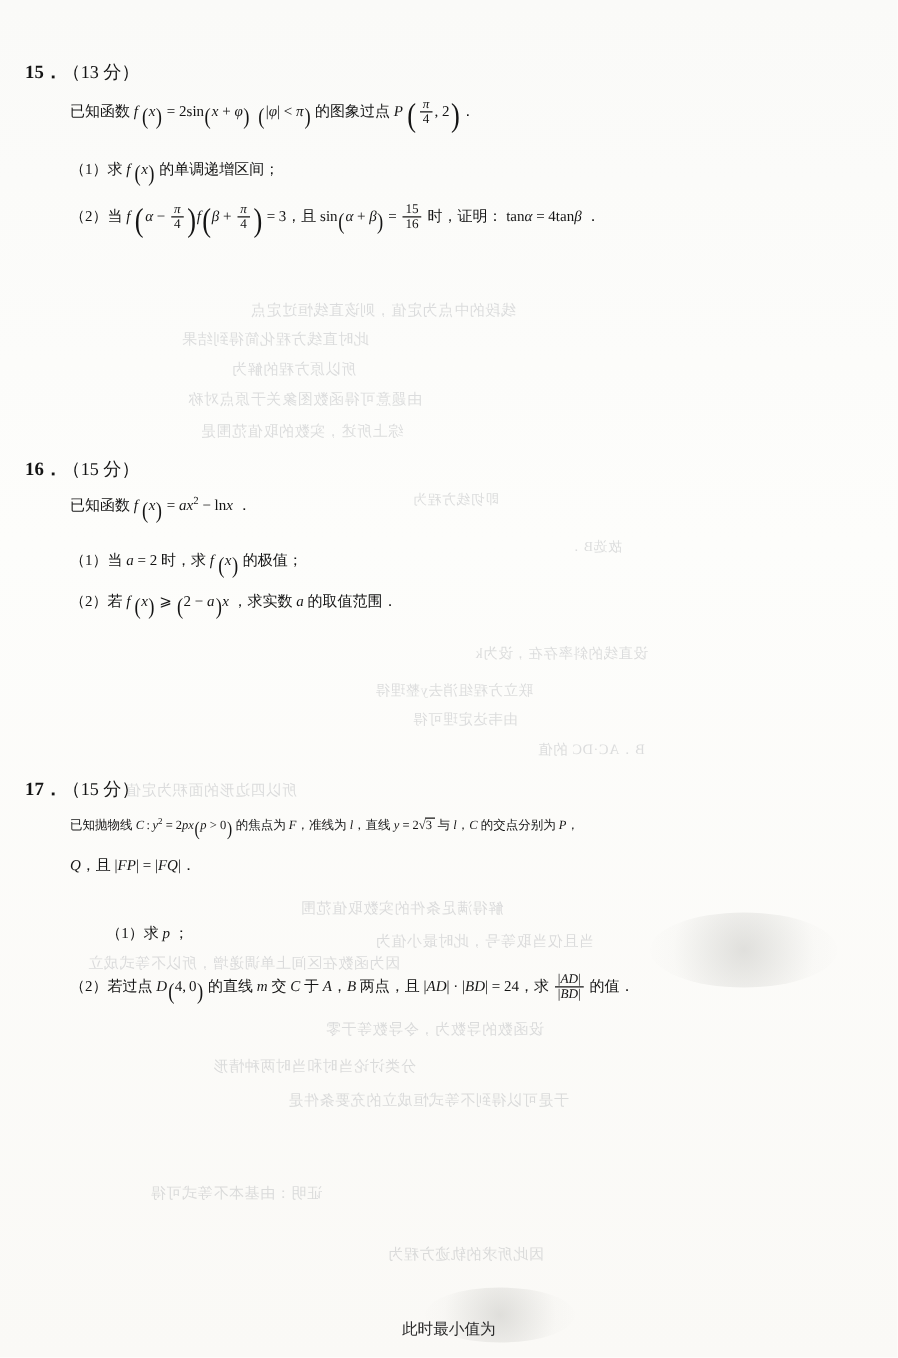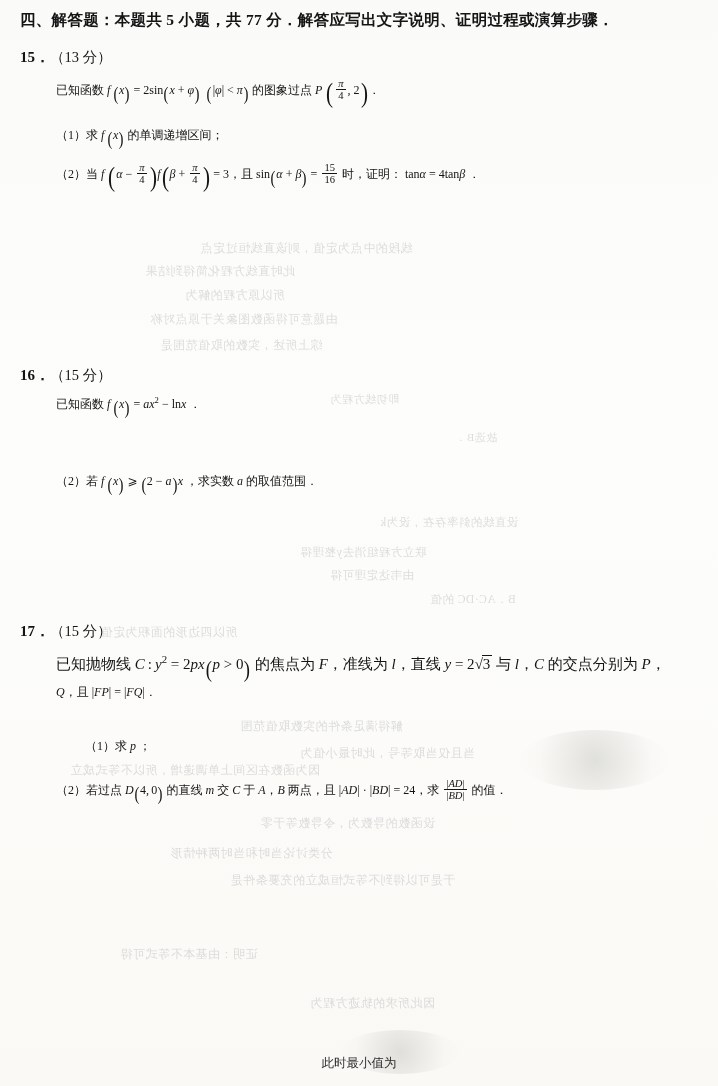--- a/index.html
+++ b/index.html
@@ -129,21 +129,20 @@
   <div class="ghost" style="left:70px; top:762px; font-size:12px;">因为函数在区间上单调递增，所以不等式成立</div>
   <div class="ghost" style="left:260px; top:815px; font-size:12px;">设函数的导数为，令导数等于零</div>
   <div class="ghost" style="left:170px; top:845px; font-size:12px;">分类讨论当时和当时两种情形</div>
   <div class="ghost" style="left:230px; top:872px; font-size:12px;">于是可以得到不等式恒成立的充要条件是</div>
   <div class="ghost" style="left:120px; top:946px; font-size:12px;">证明：由基本不等式可得</div>
   <div class="ghost" style="left:310px; top:995px; font-size:12px;">因此所求的轨迹方程为</div>
 
   <div class="smudge" style="left:340px; top:1030px; width:120px; height:44px;"></div>
   <div class="smudge" style="left:520px; top:730px; width:150px; height:60px;"></div>
 
-  <div class="section-head">四、解答题：本题共 5 小题，共 77 分．解答应写出文字说明、证明过程或演算步骤．</div>
 
   <div class="qnum" style="left:20px; top:48px;">
     <span>15．</span><span class="score">（13 分）</span>
   </div>
 
   <div class="body-line" style="left:56px; top:78px;">
     已知函数&nbsp;<span class="it">f</span> <span class="pbig">(</span><span class="it">x</span><span class="pbig">)</span>&nbsp;=&nbsp;2sin<span class="pbig">(</span><span class="it">x</span>&nbsp;+&nbsp;<span class="it">φ</span><span class="pbig">)</span>
     &nbsp;<span class="pbig">(</span>|<span class="it">φ</span>|&nbsp;&lt;&nbsp;<span class="it">π</span><span class="pbig">)</span>&nbsp;的图象过点&nbsp;<span class="it">P</span>
     <span class="pbig" style="font-size:2.2em; vertical-align:-0.30em;">(</span><span class="frac big"><span class="num"><span class="it">π</span></span><span class="den">4</span></span>,&nbsp;2<span class="pbig" style="font-size:2.2em; vertical-align:-0.30em;">)</span>．
   </div>
@@ -158,30 +157,33 @@
   </div>
 
   <div class="qnum" style="left:20px; top:366px;">
     <span>16．</span><span class="score">（15 分）</span>
   </div>
 
   <div class="body-line" style="left:56px; top:395px;text-align:right;">
     已知函数&nbsp;<span class="it">f</span> <span class="pbig">(</span><span class="it">x</span><span class="pbig">)</span>&nbsp;=&nbsp;<span class="it">ax</span><span class="sup">2</span>&nbsp;−&nbsp;ln<span class="it">x</span>&nbsp;．
   </div>
 
+  <div class="body-line" style="left:56px; top:440px;">
+    （1）当&nbsp;<span class="it">a</span>&nbsp;=&nbsp;2&nbsp;时，求&nbsp;<span class="it">f</span> <span class="pbig">(</span><span class="it">x</span><span class="pbig">)</span>&nbsp;的极值；
+  </div>
 
   <div class="body-line" style="left:56px; top:473px;">
     （2）若&nbsp;<span class="it">f</span> <span class="pbig">(</span><span class="it">x</span><span class="pbig">)</span>&nbsp;⩾&nbsp;<span class="pbig">(</span>2&nbsp;−&nbsp;<span class="it">a</span><span class="pbig">)</span><span class="it">x</span>&nbsp;，求实数&nbsp;<span class="it">a</span>&nbsp;的取值范围．
   </div>
 
   <div class="qnum" style="left:20px; top:622px;">
     <span>17．</span><span class="score">（15 分）</span>
   </div>
 
-  <div class="body-line" style="left:56px; top:653px; font-size:15px;">
+  <div class="body-line" style="left:56px; top:653px; font-size:10px;">
     已知抛物线&nbsp;<span class="it">C</span> : <span class="it">y</span><span class="sup">2</span>&nbsp;=&nbsp;2<span class="it">px</span><span class="pbig">(</span><span class="it">p</span>&nbsp;&gt;&nbsp;0<span class="pbig">)</span>&nbsp;的焦点为&nbsp;<span class="it">F</span>，准线为&nbsp;<span class="it">l</span>，直线&nbsp;<span class="it">y</span>&nbsp;=&nbsp;2<span class="sqrt-sign">√</span><span class="sqrt">3</span>&nbsp;与&nbsp;<span class="it">l</span>，<span class="it">C</span>&nbsp;的交点分别为&nbsp;<span class="it">P</span>，
   </div>
 
   <div class="body-line" style="left:56px; top:684px;">
     <span class="it">Q</span>，且&nbsp;<span class="abs">|</span><span class="it">FP</span><span class="abs">|</span>&nbsp;=&nbsp;<span class="abs">|</span><span class="it">FQ</span><span class="abs">|</span>．
   </div>
 
   <div class="body-line" style="left:56px; top:738px;margin-left:29px;">
     （1）求&nbsp;<span class="it">p</span>&nbsp;；
   </div>

